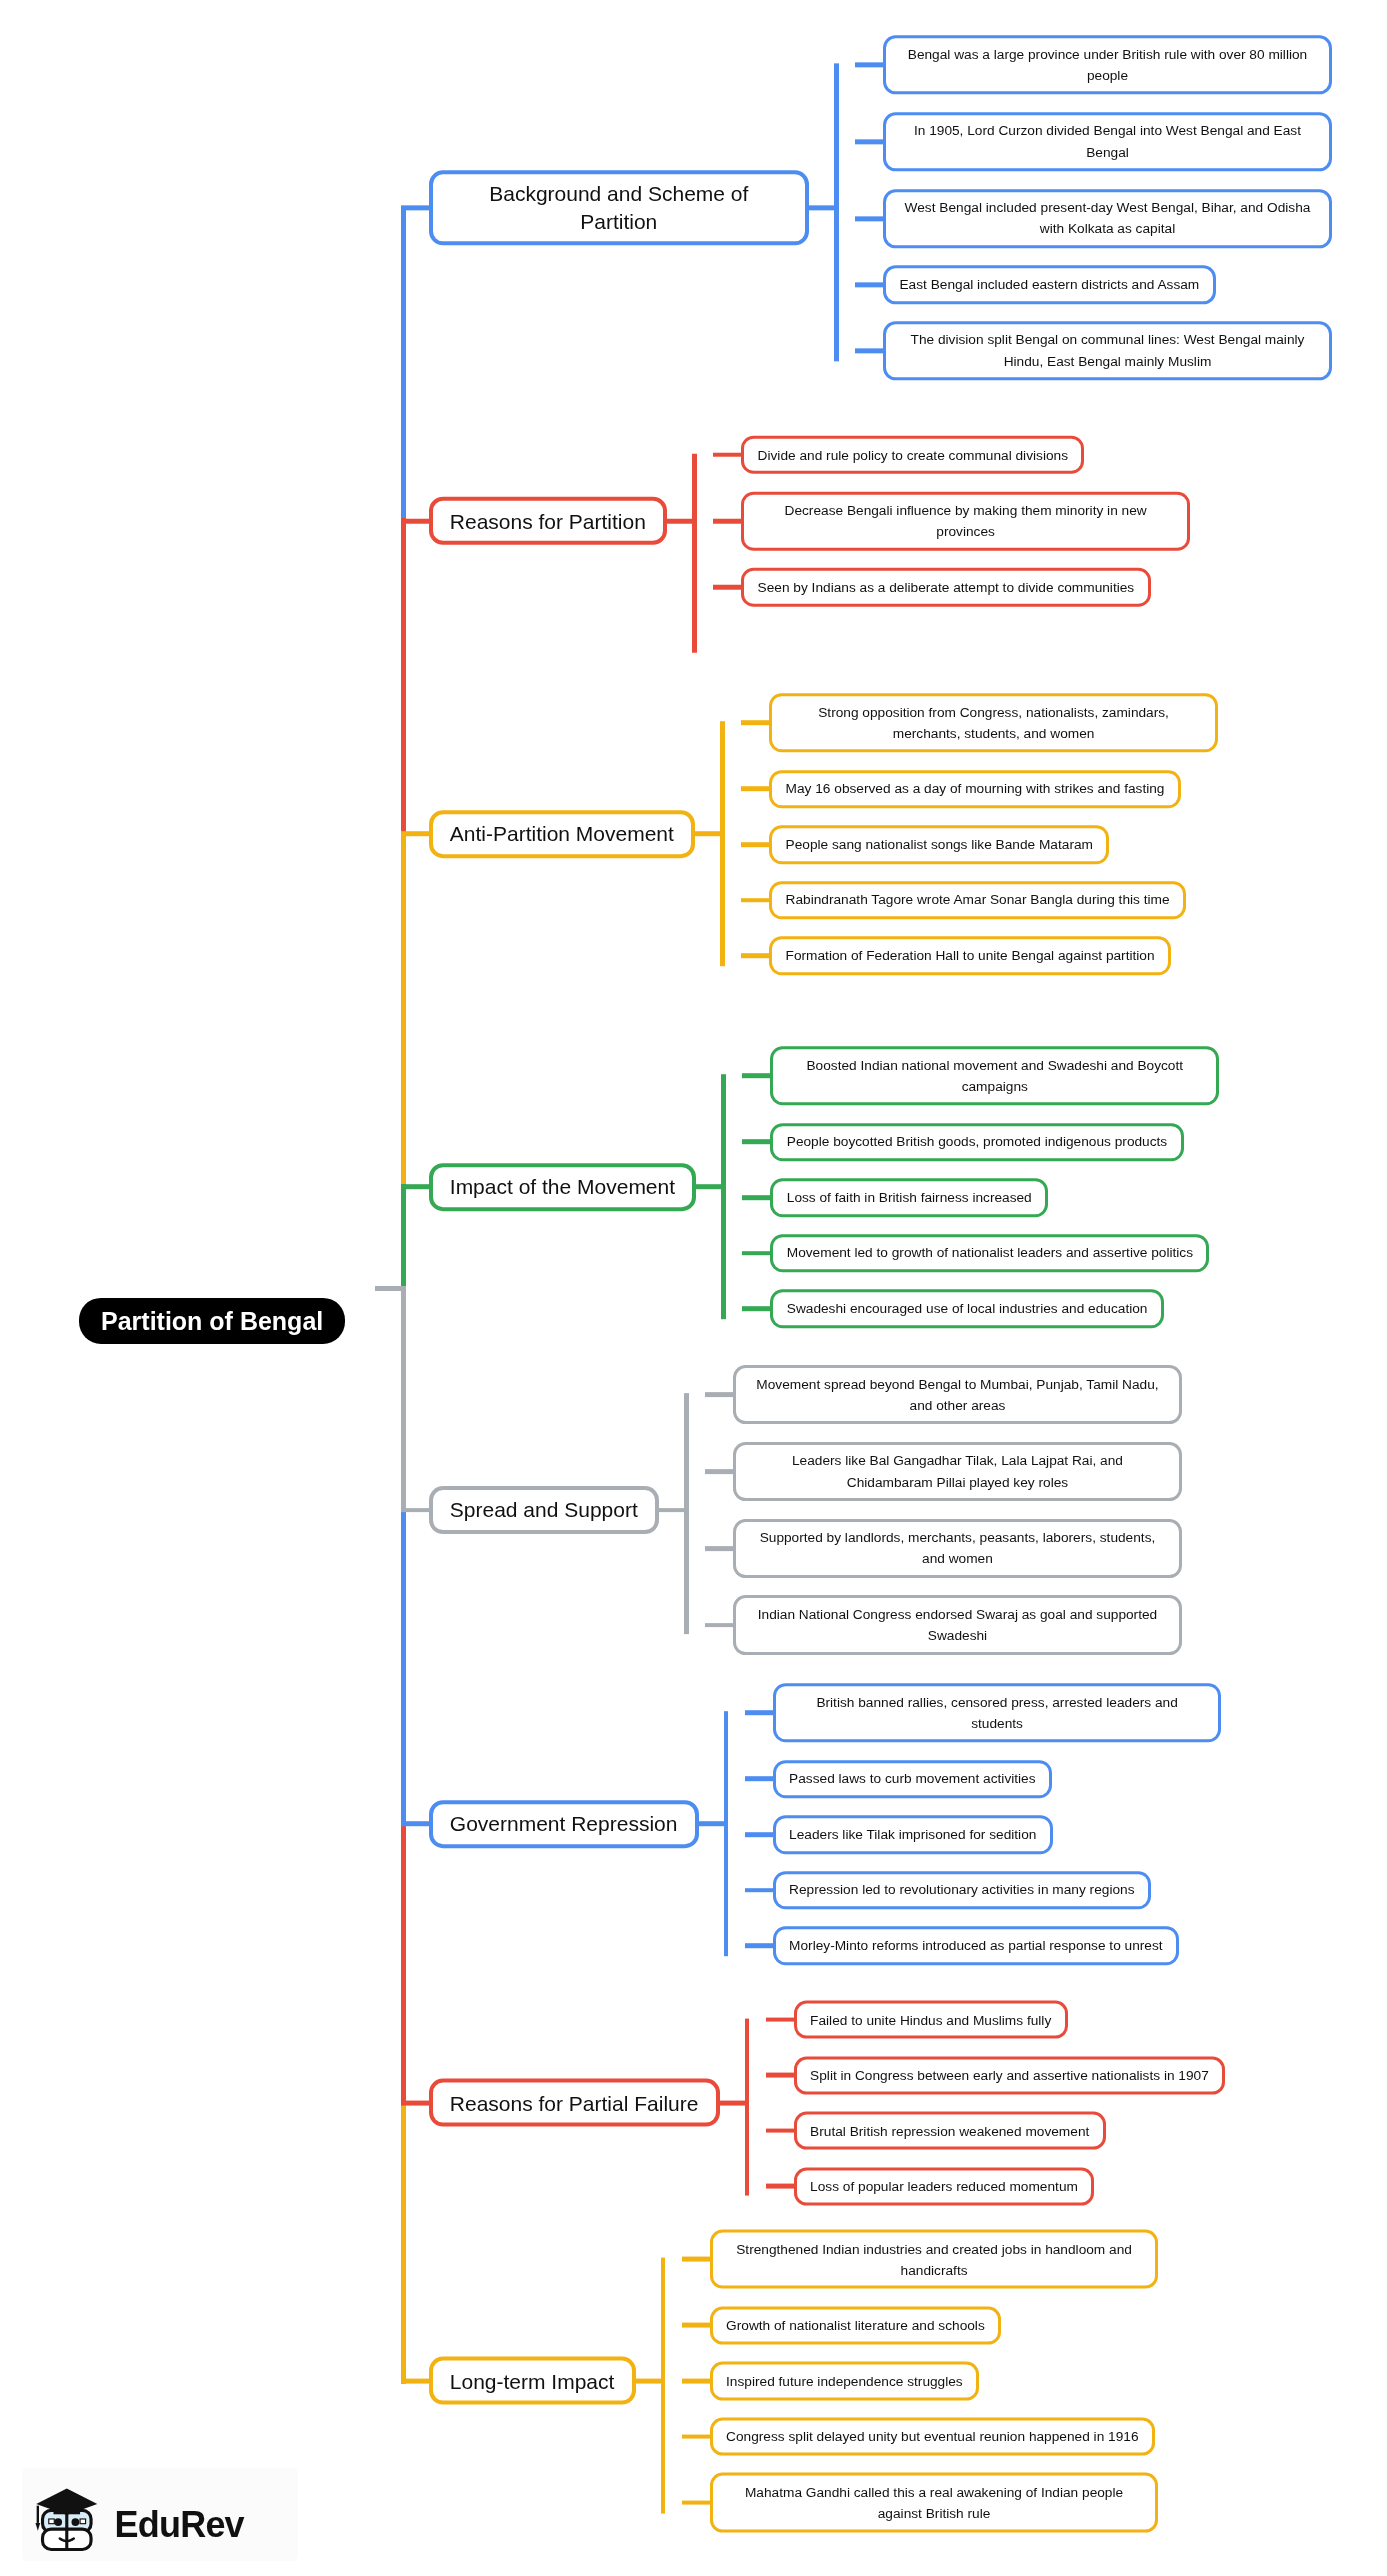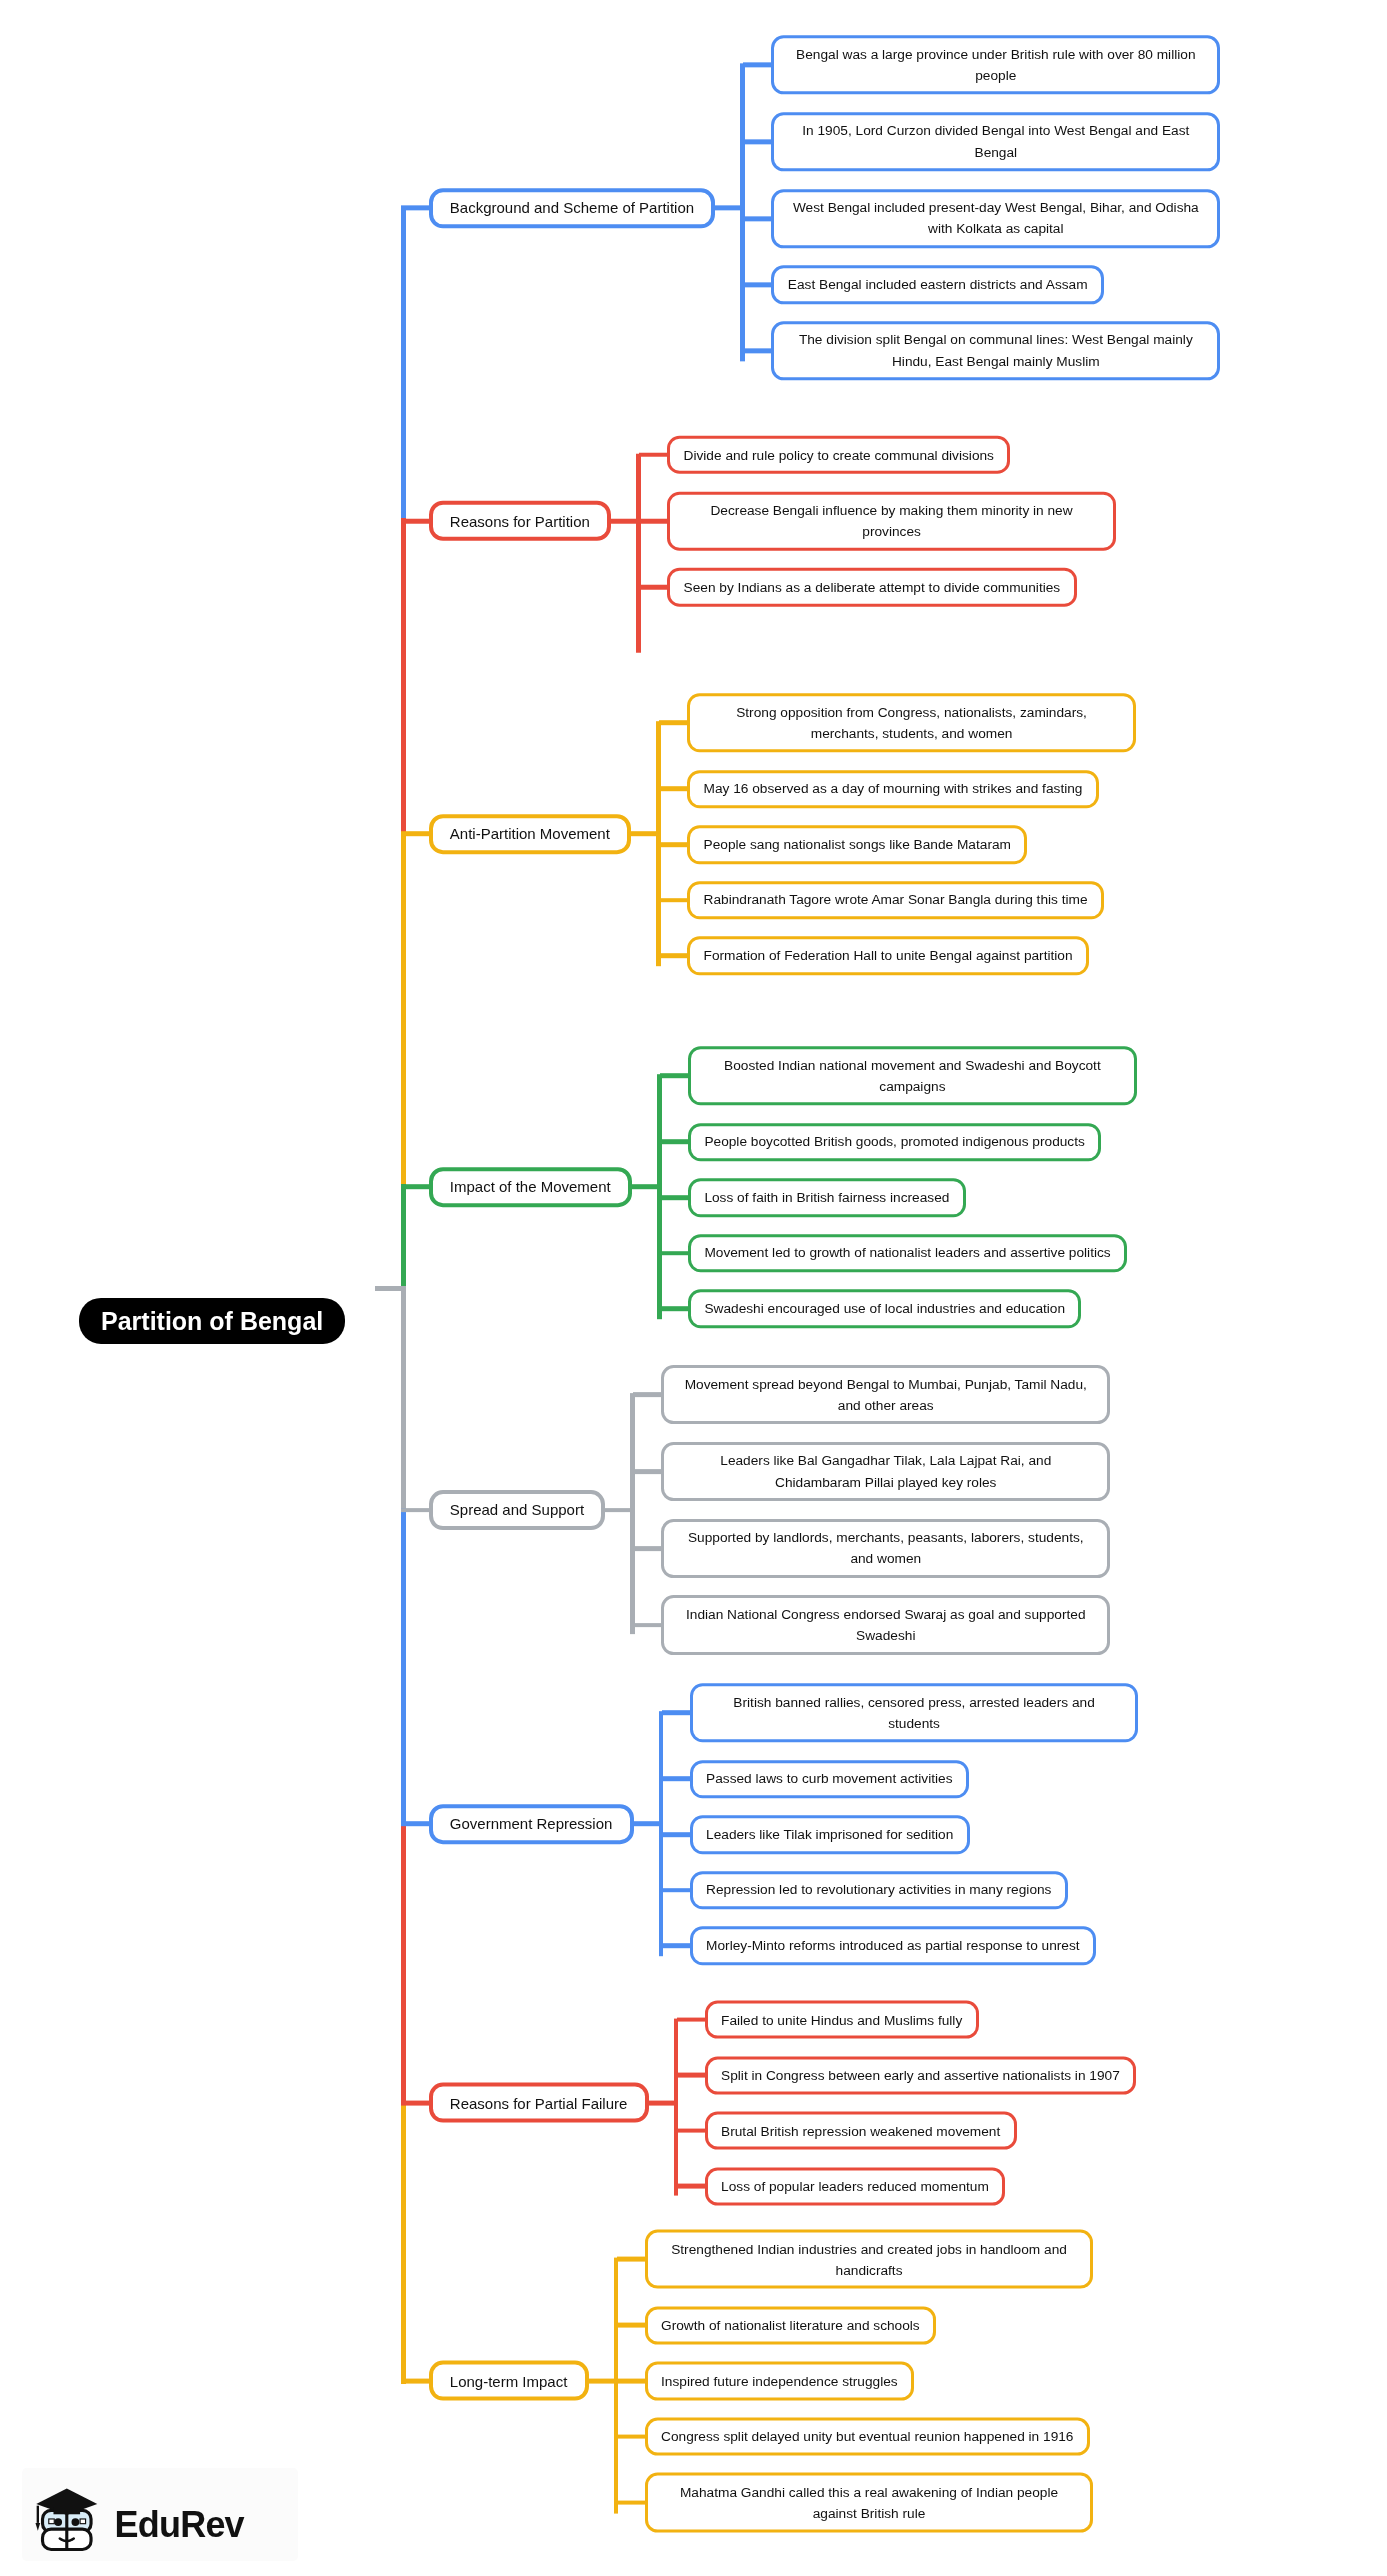--- a/index.html
+++ b/index.html
@@ -19,27 +19,27 @@
   }
   .central-stub{position:absolute;left:375px;top:1286px;width:30px;height:4.7px;background:#a9aeb4;}
   
   .seg{position:absolute;left:401px;width:4.7px;}
   
   .branch{position:absolute;left:401px;display:flex;align-items:center;transform:translateY(-50%);}
   .bstub{width:27.5px;height:4.7px;background:var(--c);flex:0 0 auto;}
   .bmid{width:25px;height:4.7px;background:var(--c);flex:0 0 auto;}
   .blabel{
     border:4.7px solid var(--c);border-radius:14px;background:#ffffff;
-    color:#111111;font-size:15px;line-height:1.3;text-align:center;
+    color:#111111;font-size:21px;line-height:1.3;text-align:center;
     padding:6.3px 17.3px;max-width:338px;width:fit-content;flex:0 0 auto;
   }
   .leaves{position:relative;display:flex;flex-direction:column;gap:17.3px;align-items:flex-start;flex:0 0 auto;}
   .ltrunk{position:absolute;left:0;width:4.7px;background:var(--c);}
   .leaf{
-    position:relative;margin-left:31px;
+    position:relative;margin-left:49px;
     border:3.9px solid var(--c);border-radius:12.6px;background:#ffffff;
     color:#111111;font-size:13.7px;line-height:1.55;text-align:center;
     padding:5.5px 13.4px;width:fit-content;max-width:416px;
   }
   .leaf::before{
     content:'';position:absolute;left:-31px;top:calc(50% - 2.4px);
     width:31px;height:4.7px;background:var(--c);
   }
   
   .logo-plate{position:absolute;left:22px;top:2468px;width:276px;height:93px;background:#fbfbfb;border-radius:4.7px;}

